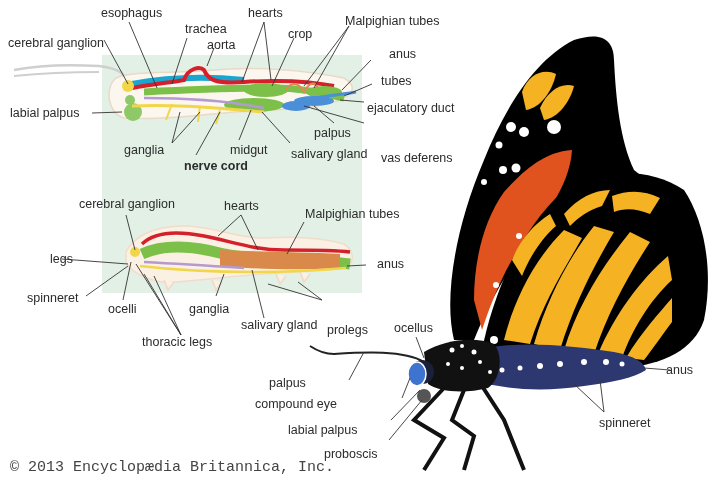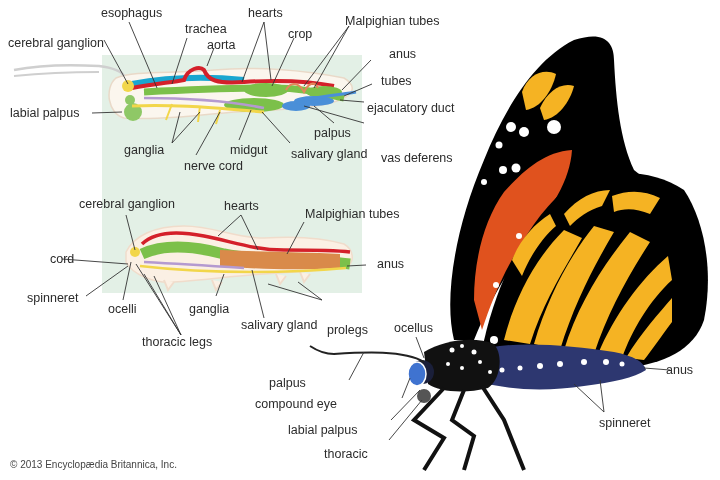--- a/index.html
+++ b/index.html
@@ -1,22 +1,22 @@
 <!DOCTYPE html>
 <html><head>
 <meta charset="utf-8">
 <style>
   html, body { margin: 0; padding: 0; background: #ffffff; }
   body { width: 720px; height: 480px; position: relative; overflow: hidden;
          font-family: "Liberation Sans", sans-serif; }
   .stage { position: absolute; left: 4px; top: 0; width: 720px; height: 340px; }
   .lbl { position: absolute; font-size: 12.5px; color: #2b2b2b; white-space: nowrap;
          font-family: "Liberation Sans", sans-serif; line-height: 14px; }
-  .credit { position: absolute; left: 6px; top: 459px; font-size: 10px; color: #444;
-            font-family: Liberation Sans, sans-serif; }
+  .credit { position: absolute; left: 6px; top: 459px; font-size: 15px; color: #444;
+            font-family: Liberation Mono, monospace; }
   svg { position: absolute; left: 0; top: 0; }
 </style>
 </head>
 <body>
 
 <div class="stage">
 
   <svg width="720" height="480" viewBox="0 0 720 480">
 
     <rect x="98" y="55" width="260" height="238" fill="#e3f0e6"></rect>
@@ -186,36 +186,36 @@
   <span class="lbl" style="left:4px;top:36px;">cerebral ganglion</span>
   <span class="lbl" style="left:385px;top:47px;">anus</span>
   <span class="lbl" style="left:377px;top:74px;">tubes</span>
   <span class="lbl" style="left:6px;top:106px;">labial palpus</span>
   <span class="lbl" style="left:363px;top:101px;">ejaculatory duct</span>
   <span class="lbl" style="left:377px;top:123px;margin-top:28px;">vas deferens</span>
   <span class="lbl" style="left:310px;top:126px;">palpus</span>
   <span class="lbl" style="left:120px;top:143px;">ganglia</span>
   <span class="lbl" style="left:226px;top:143px;">midgut</span>
   <span class="lbl" style="left:287px;top:147px;">salivary gland</span>
-  <span class="lbl" style="left:180px;top:159px;">nerve cord</span>
+  <span class="lbl" style="left:180px;top:159px;font-weight:bold;">nerve cord</span>
 
   <span class="lbl" style="left:75px;top:197px;">cerebral ganglion</span>
   <span class="lbl" style="left:220px;top:199px;">hearts</span>
   <span class="lbl" style="left:301px;top:207px;">Malpighian tubes</span>
-  <span class="lbl" style="left:46px;top:252px;">cord</span>
+  <span class="lbl" style="left:46px;top:252px;">legs</span>
   <span class="lbl" style="left:373px;top:257px;">anus</span>
   <span class="lbl" style="left:23px;top:291px;">spinneret</span>
   <span class="lbl" style="left:104px;top:302px;">ocelli</span>
   <span class="lbl" style="left:185px;top:302px;">ganglia</span>
   <span class="lbl" style="left:323px;top:295px;margin-top:28px;">prolegs</span>
   <span class="lbl" style="left:237px;top:318px;">salivary gland</span>
   <span class="lbl" style="left:138px;top:335px;">thoracic legs</span>
 
   <span class="lbl" style="left:390px;top:321px;">ocellus</span>
   <span class="lbl" style="left:662px;top:363px;">anus</span>
   <span class="lbl" style="left:265px;top:376px;">palpus</span>
   <span class="lbl" style="left:251px;top:397px;">compound eye</span>
   <span class="lbl" style="left:284px;top:423px;">labial palpus</span>
   <span class="lbl" style="left:595px;top:416px;">spinneret</span>
-  <span class="lbl" style="left:320px;top:447px;">thoracic</span>
+  <span class="lbl" style="left:320px;top:447px;">proboscis</span>
 
   <span class="credit">© 2013 Encyclopædia Britannica, Inc.</span>
 </div>
 
 </body></html>

